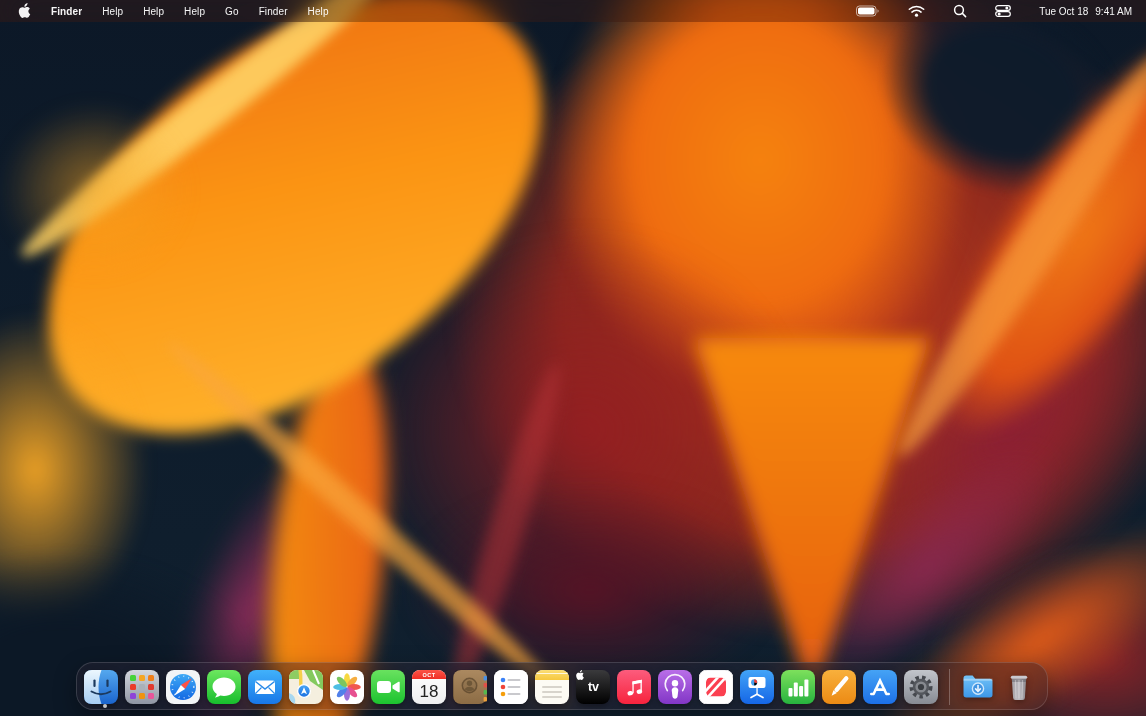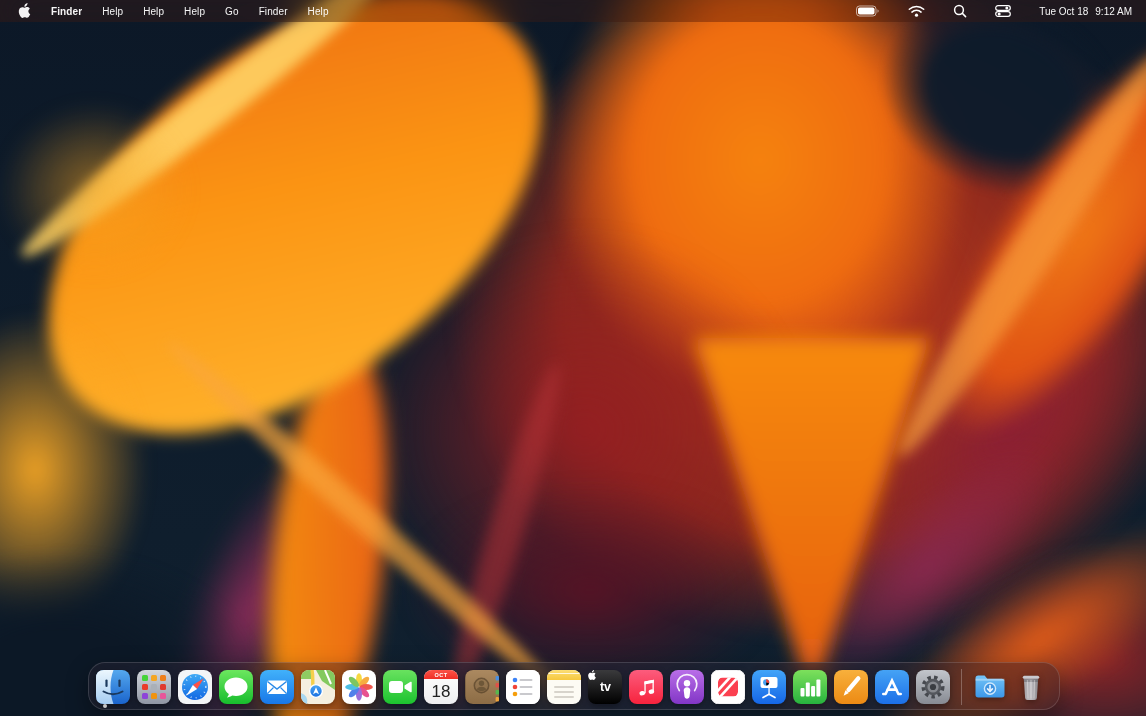--- a/index.html
+++ b/index.html
@@ -58,21 +58,21 @@
     background:rgba(66,28,14,.40);backdrop-filter:blur(18px) saturate(1.5);}
   .mb-left{display:flex;align-items:center;height:100%;}
   .apple{display:flex;align-items:center;padding:0 10px 0 18px;height:100%;}
   .mi{padding:0 10px;height:100%;display:flex;align-items:center;letter-spacing:.1px;}
   .mi.bold{font-weight:700;}
   .mb-right{margin-left:auto;display:flex;align-items:center;height:100%;gap:12px;}
   .st{display:flex;align-items:center;padding:0 8px;height:100%;}
   .clock{display:flex;gap:7px;padding:0 14px 0 8px;height:100%;align-items:center;}
 
   
-  .dock{position:absolute;left:88px;top:662px;height:48px;z-index:40;
+  .dock{position:absolute;left:76px;top:662px;height:48px;z-index:40;
     display:flex;align-items:center;padding:2px 11px 0 7px;box-sizing:border-box;
     background:rgba(46,38,50,.42);border:1px solid rgba(255,255,255,.14);
     border-radius:17px;backdrop-filter:blur(22px) saturate(1.4);
     box-shadow:0 8px 22px rgba(0,0,0,.35);}
   .dk{position:relative;width:34px;height:34px;border-radius:8px;flex:none;margin-right:7px;
     filter:drop-shadow(0 2px 3px rgba(0,0,0,.35));}
   .dk svg{position:absolute;inset:0;}
   .dock-divider{width:1px;height:36px;background:rgba(255,255,255,.26);margin:0 11px 0 4px;flex:none;}
   .running-dot{position:absolute;left:103px;top:704px;width:4px;height:4px;border-radius:50%;
     background:rgba(230,230,230,.85);z-index:41;}
@@ -187,21 +187,21 @@
       <span class="st">
         <svg width="16" height="12" viewBox="0 0 16 12">
           <rect x="0.7" y="0.7" width="14.6" height="4.6" rx="2.3" fill="none" stroke="#fff" stroke-width="1.2"></rect>
           <circle cx="11.8" cy="3" r="1.5" fill="#fff"></circle>
           <rect x="0.7" y="6.7" width="14.6" height="4.6" rx="2.3" fill="none" stroke="#fff" stroke-width="1.2"></rect>
           <circle cx="4.2" cy="9" r="1.5" fill="#fff"></circle>
         </svg>
       </span>
       <span class="clock">
         <span>Tue Oct 18</span>
-        <span>9:12 AM</span>
+        <span>9:41 AM</span>
       </span>
     </div>
   </div>
 
   <div class="dock">
 
     <div class="dk">
       <svg viewBox="0 0 34 34">
         <defs>
           <linearGradient id="g-fb" x1="0" y1="0" x2="0" y2="1">

